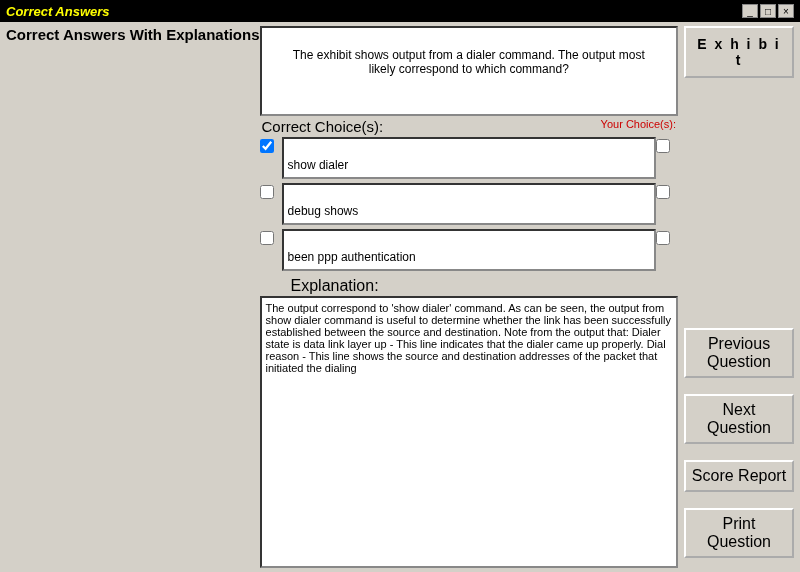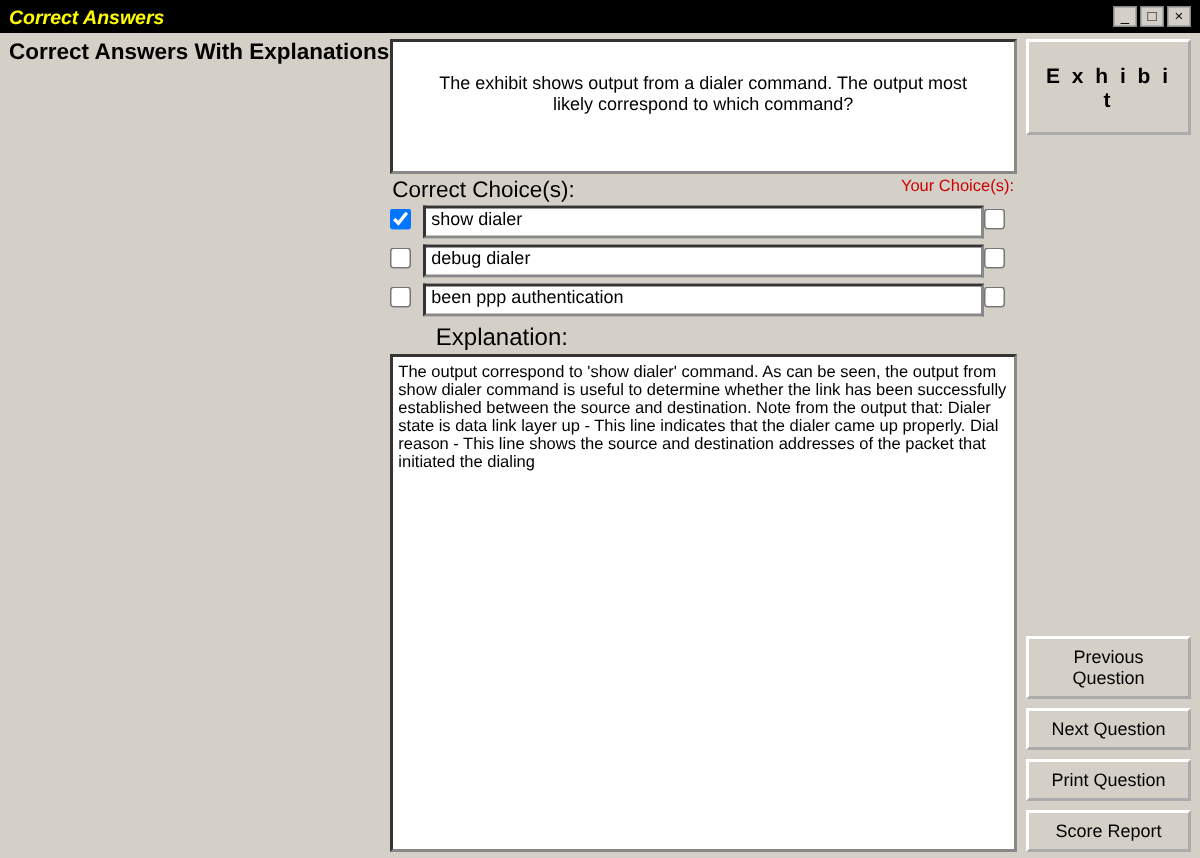--- a/index.html
+++ b/index.html
@@ -102,21 +102,21 @@
       width: 22px;
       display: flex;
       align-items: center;
       padding-top: 2px;
     }
     .choice-text-box {
       flex: 1;
       background: #fff;
       border: 2px inset #888;
       height: 22px;
-      padding: 0 4px;
+      padding: 19px 4px;
       font-size: 12px;
       overflow-y: auto;
     }
     input[type="checkbox"] {
       width: 14px;
       height: 14px;
       cursor: pointer;
     }
     
     #explanation-label {
@@ -144,34 +144,34 @@
     }
     .exhibit-btn {
       background: #d4d0c8;
       border: 2px outset #fff;
       padding: 10px 6px;
       font-size: 14px;
       font-weight: bold;
       letter-spacing: 2px;
       text-align: center;
       cursor: pointer;
-      height: 64px;
+      height: 52px;
       display: flex;
       align-items: center;
       justify-content: center;
     }
     .spacer { flex: 1; }
     .action-btn {
       background: #d4d0c8;
       border: 2px outset #fff;
       padding: 5px 4px;
-      font-size: 12px;
-      text-align: center;
-      cursor: pointer;
-      margin-bottom: 0;
+      font-size: 16px;
+      text-align: center;
+      cursor: pointer;
+      margin-bottom: 10px;
     }
   </style>
 </head>
 <body>
 
 <div id="title-bar">
   <span>Correct Answers</span>
   <div id="title-bar-controls">
     <button class="title-btn">_</button>
     <button class="title-btn">□</button>
@@ -199,21 +199,21 @@
             </div>
             <div class="choice-text-box">show dialer</div>
             <div class="choice-checkbox-right">
               <input type="checkbox" style="">
             </div>
           </div>
           <div class="choice-row">
             <div class="choice-checkbox-left">
               <input type="checkbox" style="">
             </div>
-            <div class="choice-text-box">debug dialer</div>
+            <div class="choice-text-box">debug shows</div>
             <div class="choice-checkbox-right">
               <input type="checkbox" style="">
             </div>
           </div>
           <div class="choice-row">
             <div class="choice-checkbox-left">
               <input type="checkbox" style="">
             </div>
             <div class="choice-text-box">been ppp authentication</div>
             <div class="choice-checkbox-right">
@@ -228,17 +228,17 @@
 Dialer state is data link layer up - This line indicates that the dialer came up properly.
 Dial reason -  This line shows the source and destination addresses of the packet that initiated the dialing</div>
 
     </div>
 
     <div id="right-panel">
       <button class="exhibit-btn">E x h i b i t</button>
       <div class="spacer"></div>
       <button class="action-btn">Previous Question</button>
       <button class="action-btn">Next Question</button>
+      <button class="action-btn">Score Report</button>
       <button class="action-btn">Print Question</button>
-      <button class="action-btn">Score Report</button>
     </div>
   </div>
 </div>
 
 </body></html>

